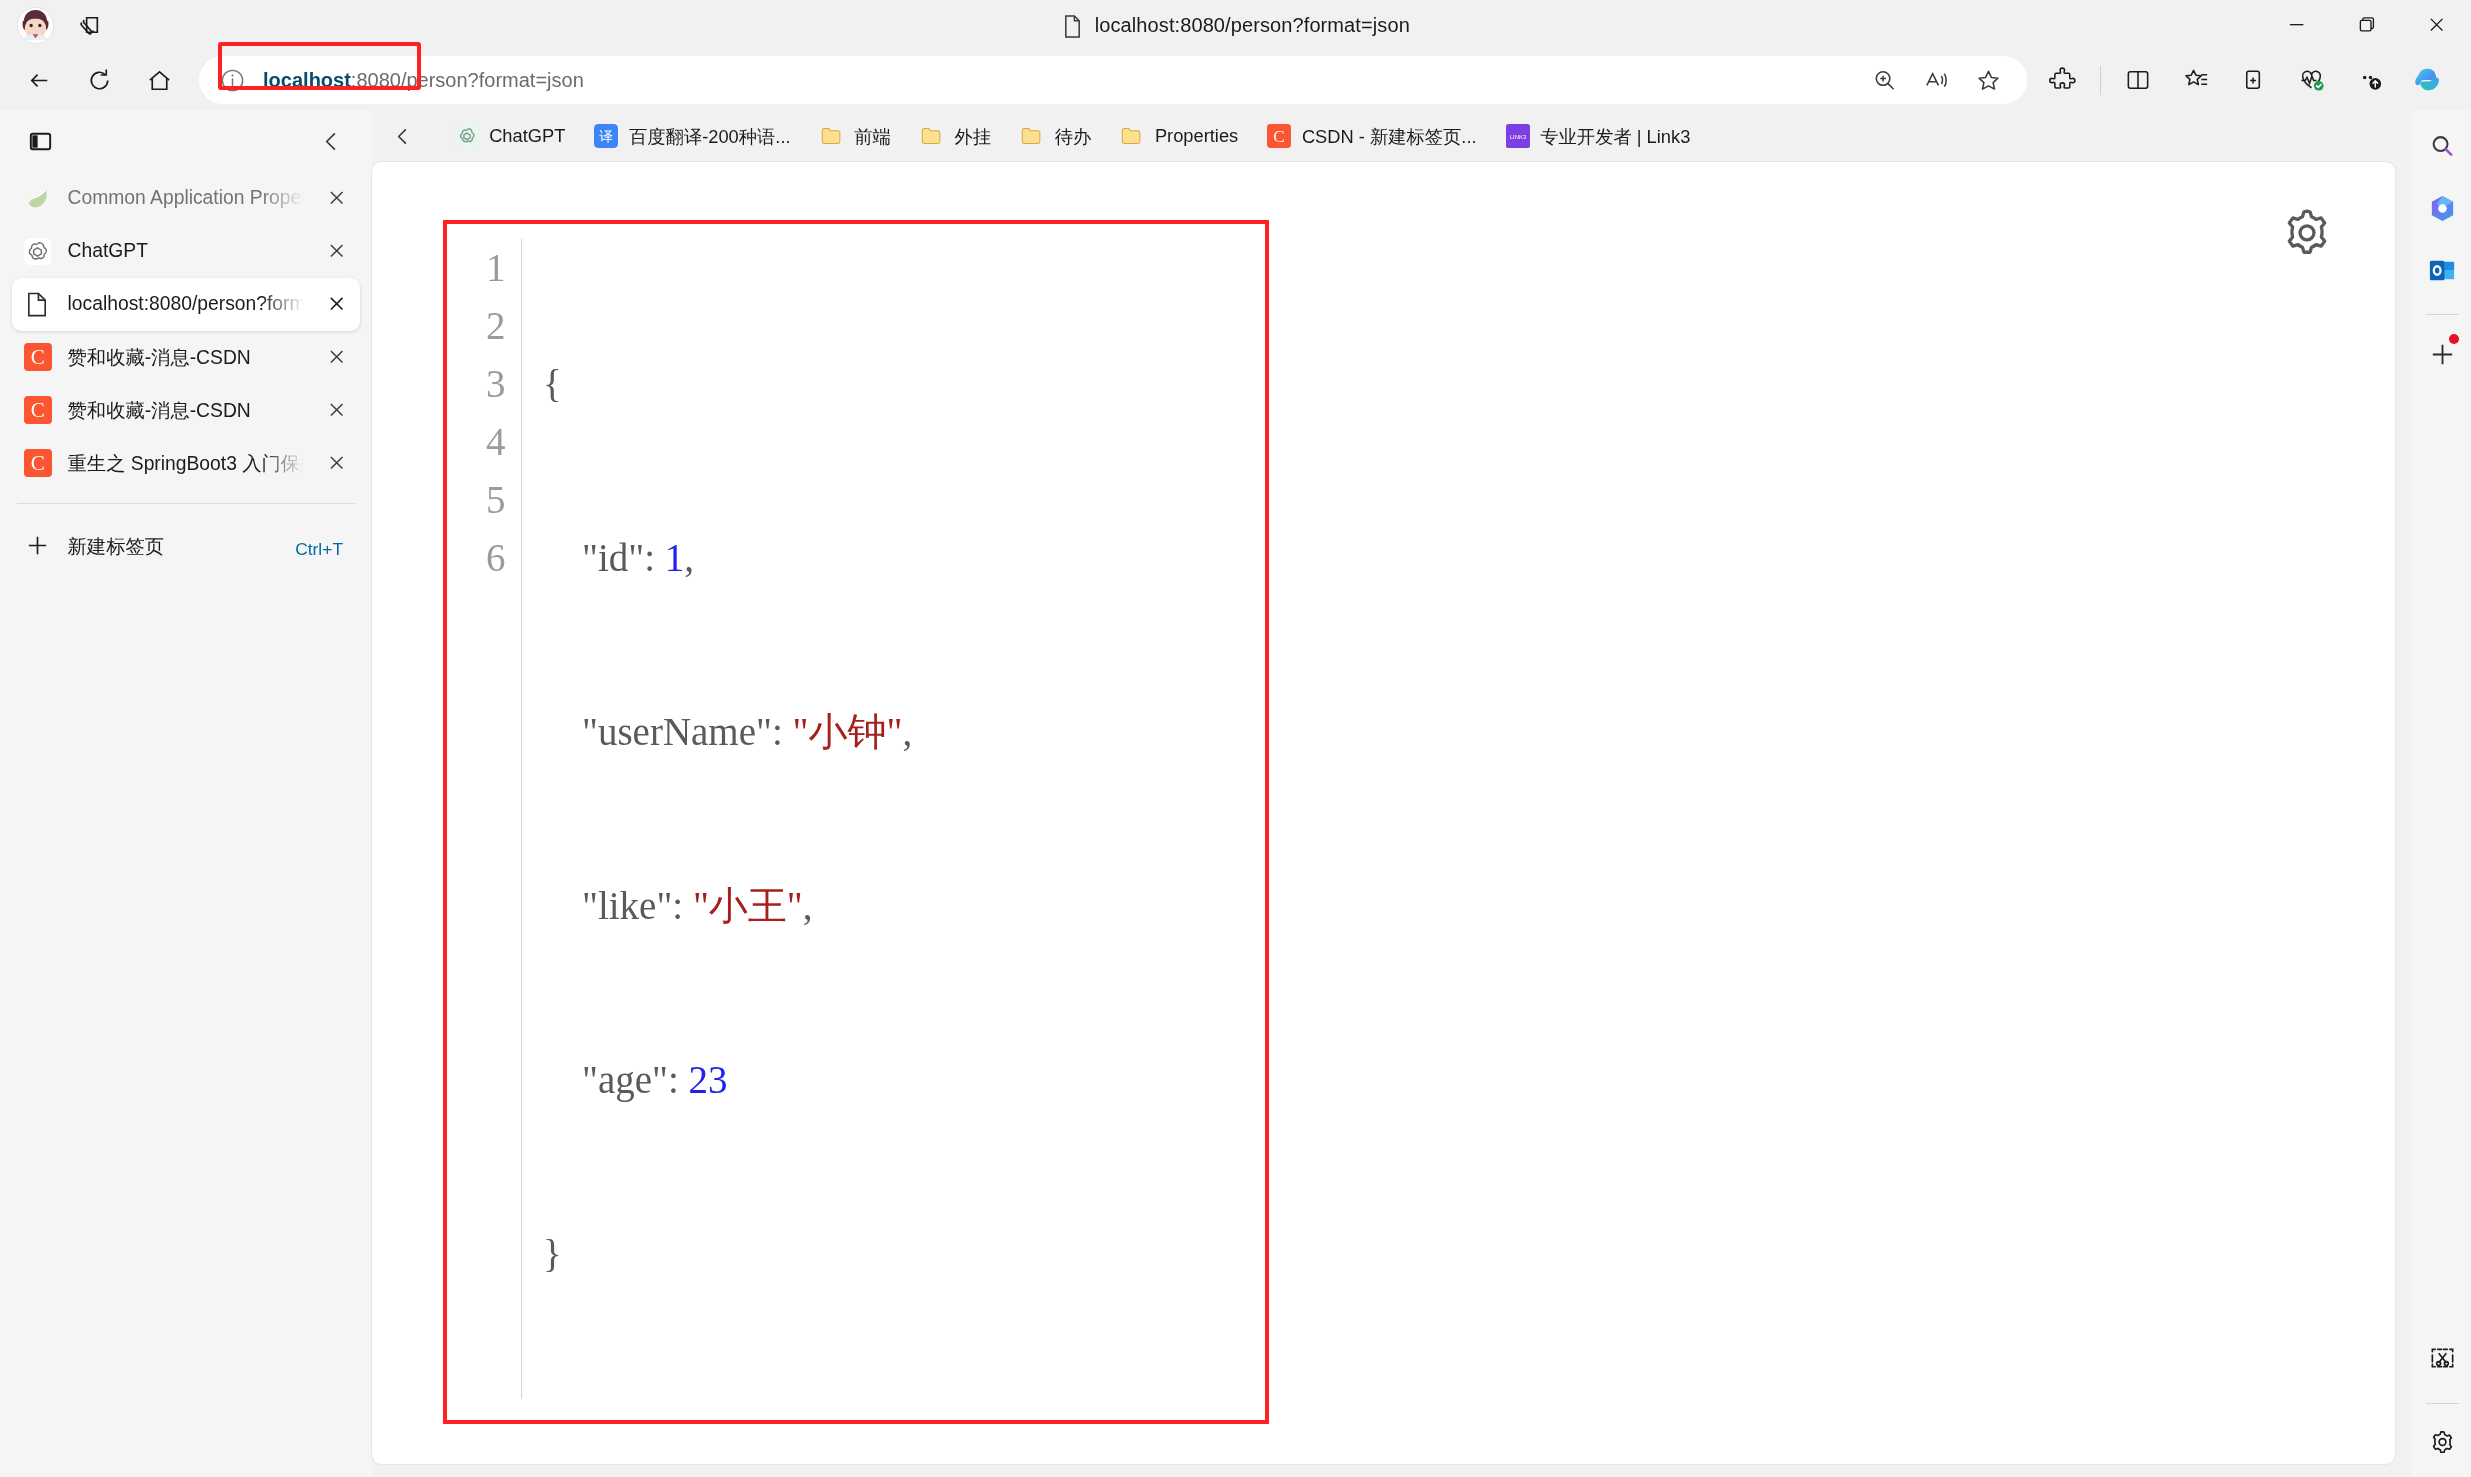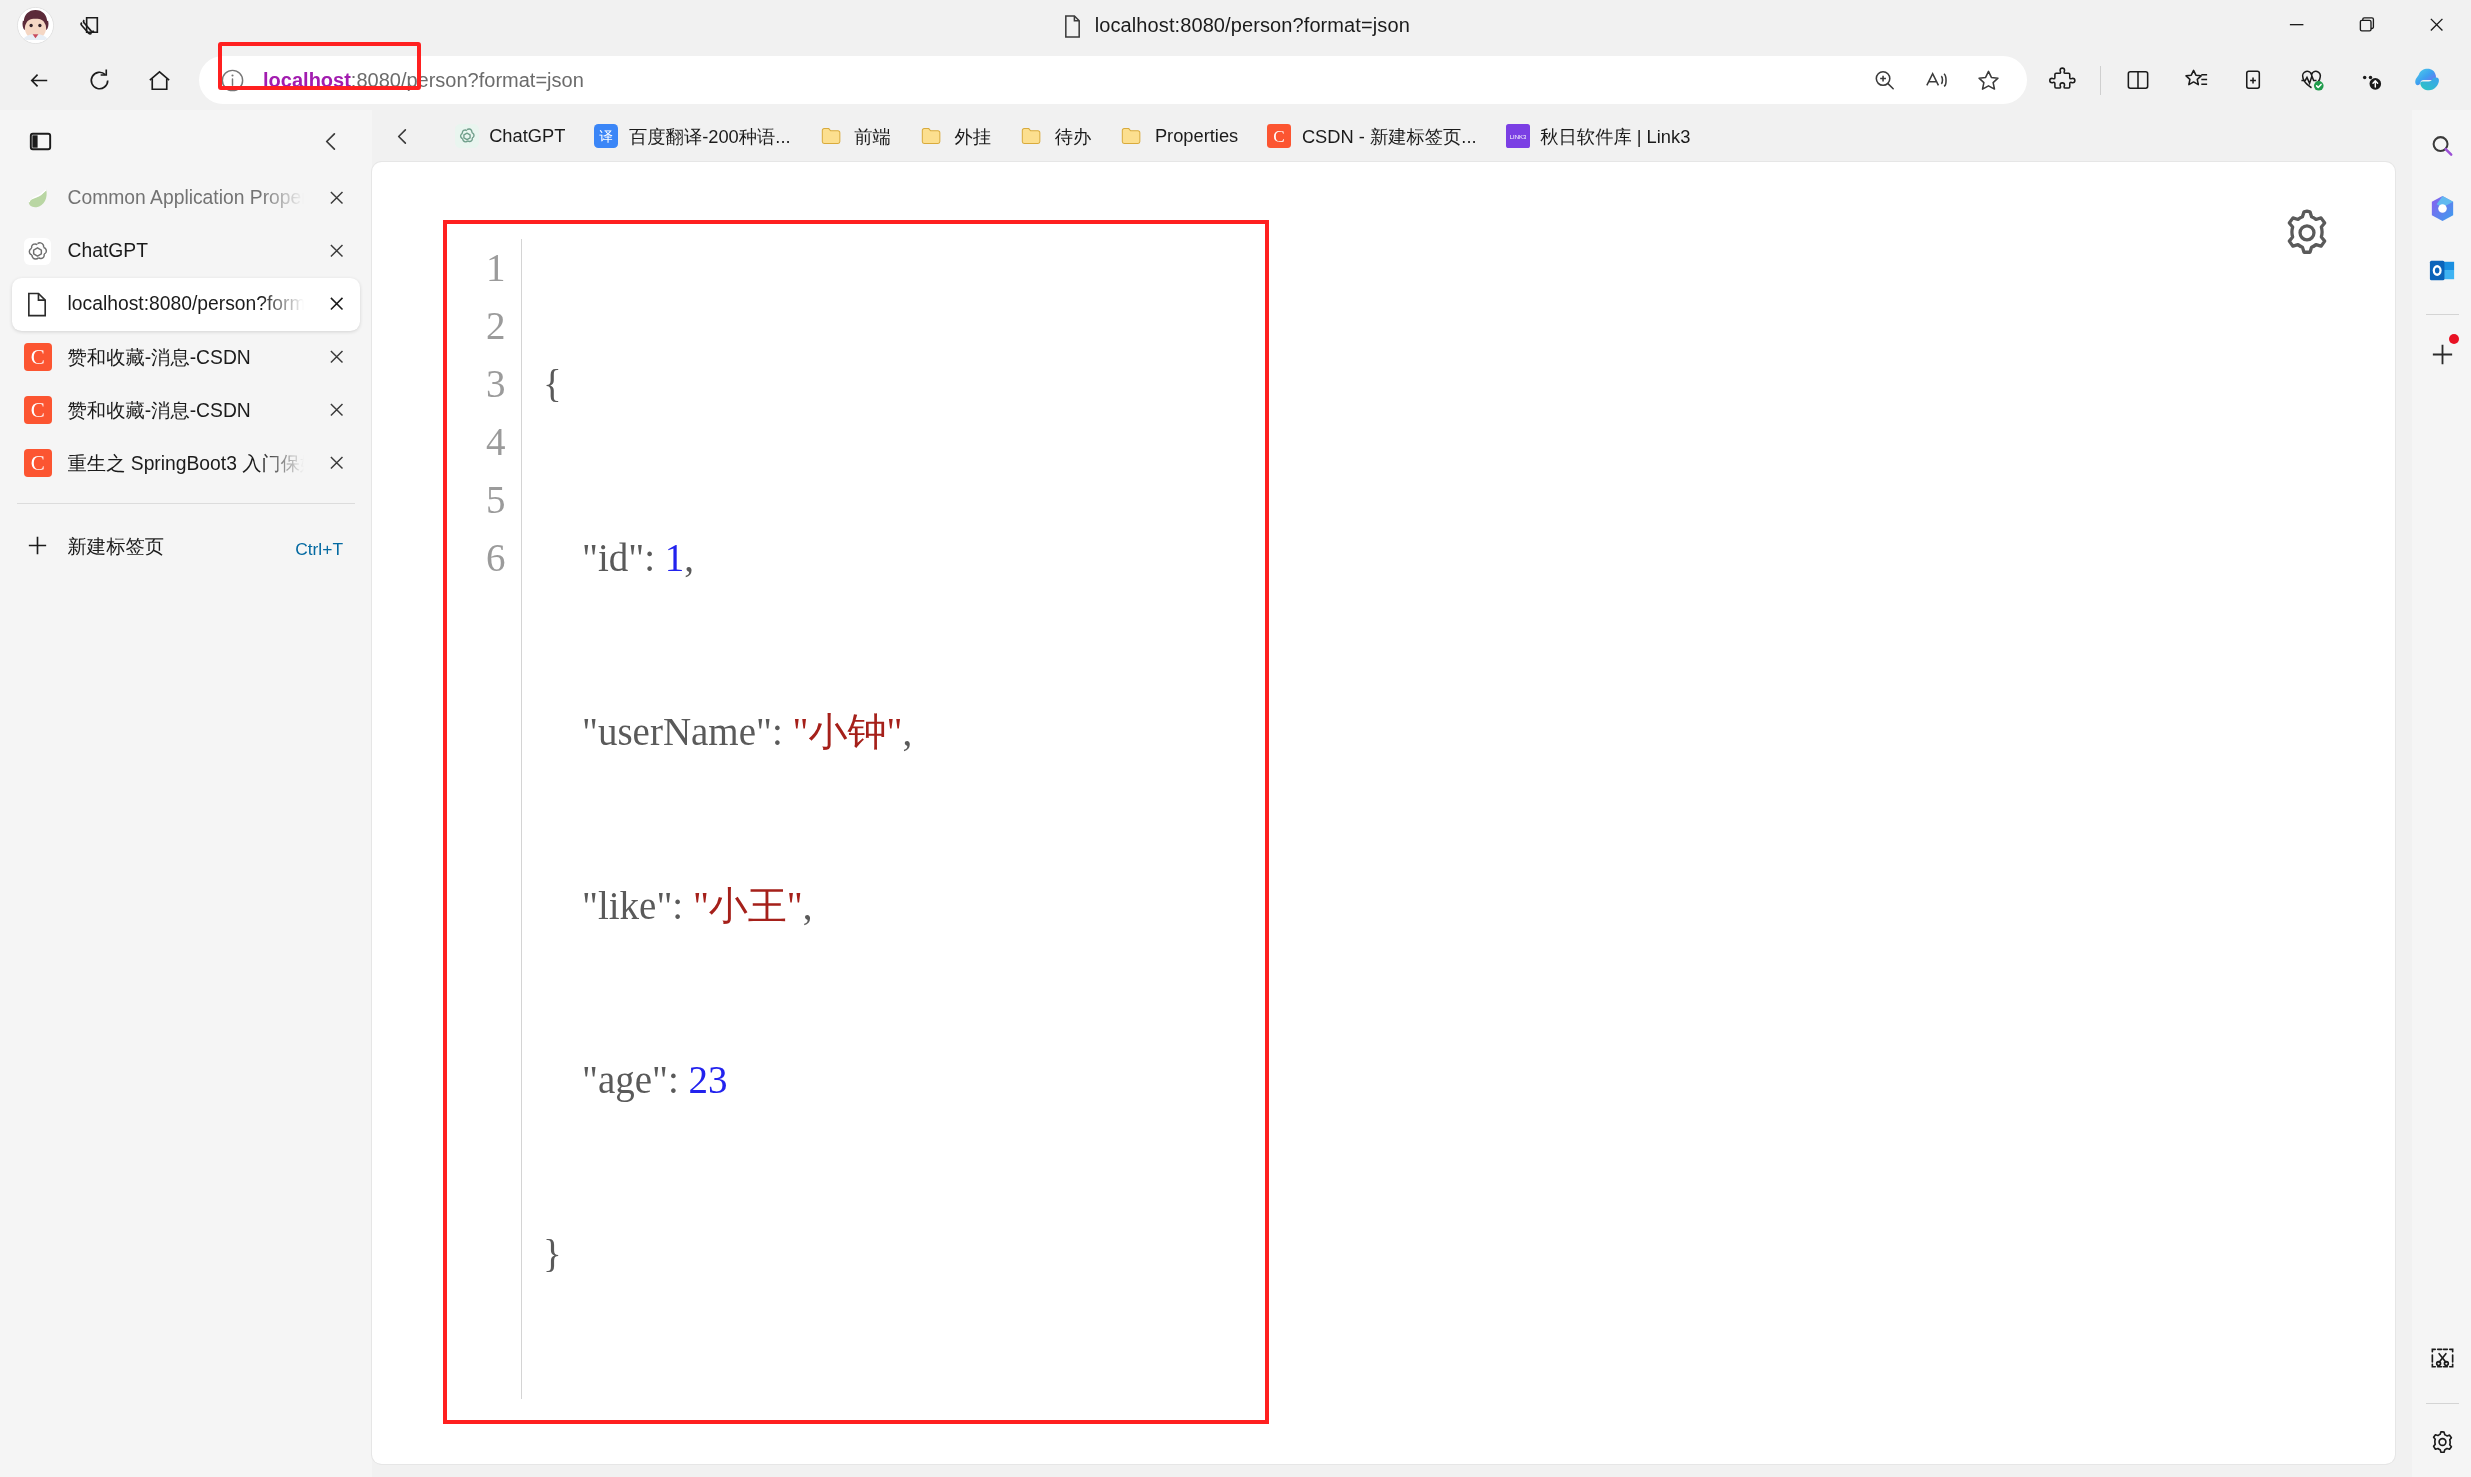--- a/index.html
+++ b/index.html
@@ -108,21 +108,21 @@
   .info-circle {
     width: 27px; height: 27px;
     flex: 0 0 27px;
     margin-right: 17.4px;
   }
   .url-text {
     font-size: 20px;
     color: #6b6b6b;
     white-space: nowrap;
   }
-  .url-text b { color: #a21caf; font-weight: 600; }
+  .url-text b { color: #0c4a6e; font-weight: 600; }
 
   
   .url-highlight {
     position: absolute;
     left: 218px;
     top: 42px;
     width: 203px;
     height: 48px;
     border: 4.8px solid #ff2020;
     border-radius: 2.9px;
@@ -754,21 +754,21 @@
           <span>CSDN - 新建标签页...</span>
         </div>
 
         <div class="bm-item">
           <span class="bm-fav">
             <svg width="24" height="24" viewBox="0 0 28 28" style="font-size:19px">
               <rect width="28" height="28" rx="3" fill="#7b3fe4"></rect>
               <text x="14" y="17" font-size="7" fill="#fff" text-anchor="middle" font-family="'Liberation Sans',sans-serif">LINK3</text>
             </svg>
           </span>
-          <span>秋日软件库 | Link3</span>
+          <span>专业开发者 | Link3</span>
         </div>
       </div>
 
       <div class="viewport">
 
         <div class="json-box">
           <div class="json-grid">
             <div class="gutter">
               <div>1</div>
               <div>2</div>

